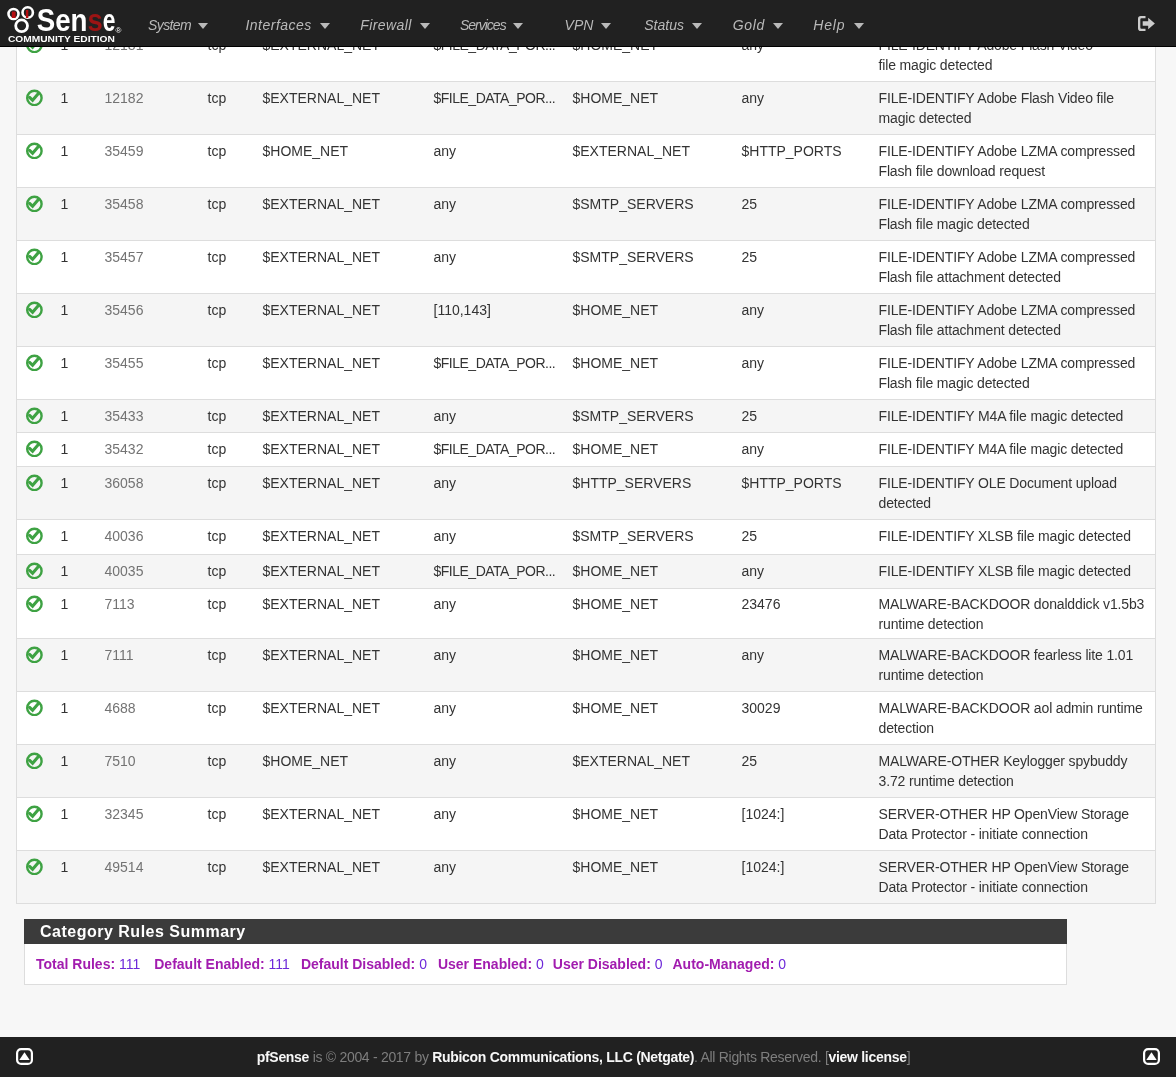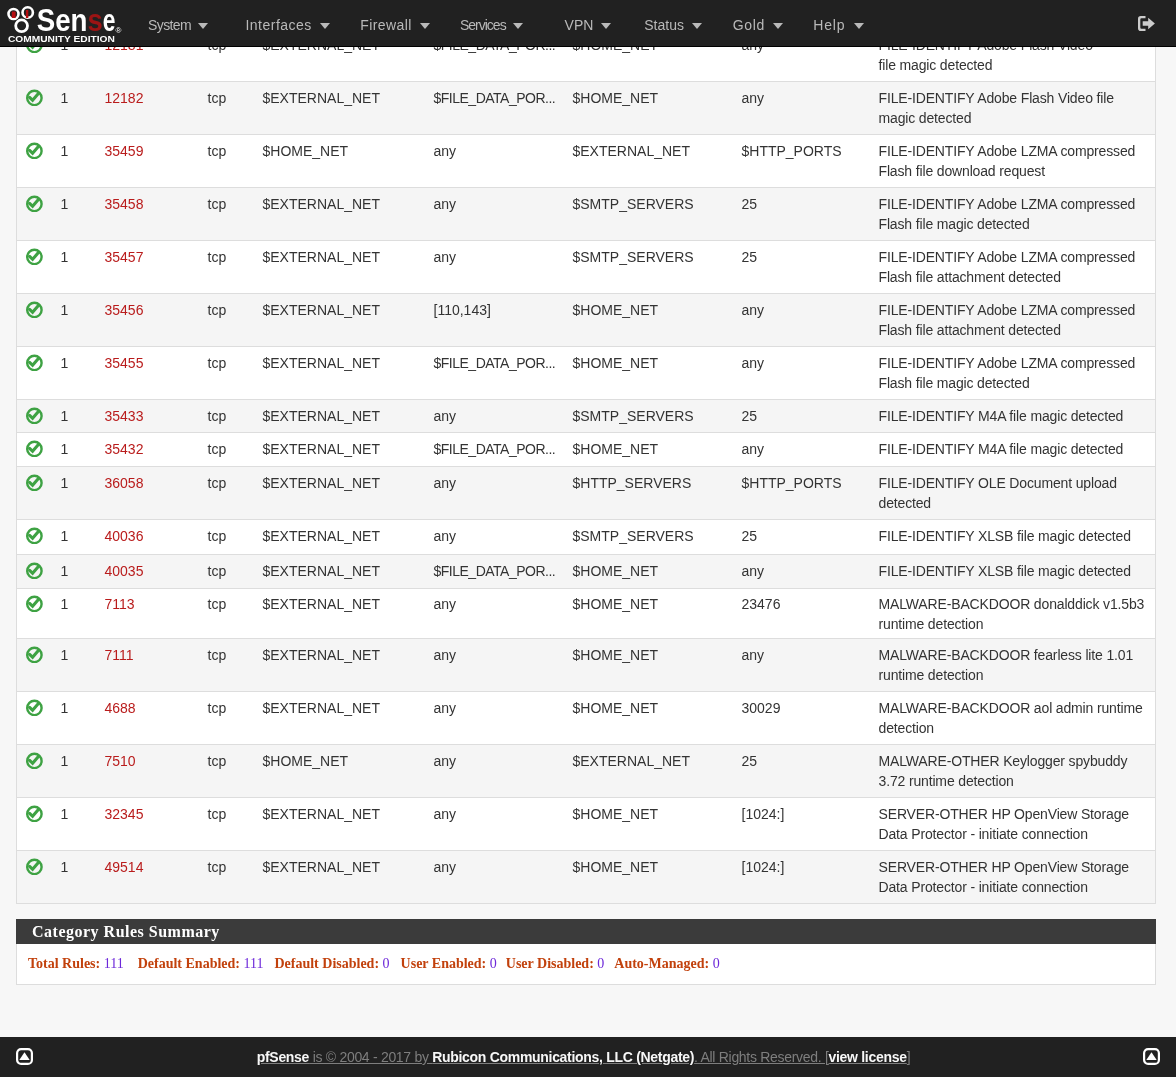--- a/index.html
+++ b/index.html
@@ -10,21 +10,21 @@
   font-size:14px;
   color:#333;
   position:relative;
 }
 
 .navbar {
   position:absolute; top:0; left:0; width:1176px; height:47px;
   background:#212121; z-index:50; border-bottom:1px solid #000;
 }
 .nav-ul { position:absolute; left:133px; top:0; list-style:none; }
-.nav-ul li { float:left; }
+.nav-ul li { float:left;font-style:italic; }
 .nav-ul li a {
   display:block; line-height:50px; padding:0 15px; color:#b9b9b9;
   text-decoration:none; font-size:14px;
 }
 .caret {
   display:inline-block; width:0; height:0; margin-left:4px; vertical-align:middle;
   border-top:6px solid #b9b9b9; border-left:5.5px solid transparent; border-right:5.5px solid transparent;
 }
 .logout { position:absolute; right:21px; top:16px; }
 
@@ -33,43 +33,43 @@
   width:1140px; border-collapse:collapse; background:#fff;
   border:1px solid #ddd; table-layout:fixed;
 }
 table.rules td {
   padding:6px 8px; line-height:20px; vertical-align:top;
   border-top:1px solid #ddd; font-size:14px; color:#333;
   white-space:nowrap; overflow:hidden;
 }
 table.rules tr.s td { background:#f5f5f5; }
 table.rules tr:first-child td { border-top:none;margin-left:8px; }
-a.sid { color:#b91c1c; text-decoration:none;text-align:center; }
+a.sid { color:#737373; text-decoration:none;text-align:center; }
 tr.h34 { height:34px; }
 table.rules td:last-child { letter-spacing:-0.15px; }
 tr.h35 { height:35px; }
 tr.h50 td { padding-top:4.5px; padding-bottom:4.5px; }
 .okicon { vertical-align:top; }
 
-.panel { position:absolute; top:919px; left:16px; width:1140px; z-index:1;font-family:Liberation Serif, serif; }
+.panel { position:absolute; top:919px; left:24px; width:1043px; z-index:1; }
 .panel-heading {
   background:#3b3b3b; color:#fff; font-weight:bold; font-size:16px;
   height:25px; line-height:25px; padding:0 16px; letter-spacing:0.5px;
 }
 .panel-body {
   background:#fff; border:1px solid #ddd; border-top:none;
   height:41px; padding:10px 11px; line-height:20px; white-space:nowrap;
 }
-.panel-body b { color:#c2410c; }
+.panel-body b { color:#a21caf; }
 .panel-body .v { color:#6d28d9; }
 .panel-body span.item { display:inline-block; }
 
 .footer {
   position:absolute; top:1037px; left:0; width:1176px; height:40px;
-  background:#212121; color:#7e7e7e; font-size:14px; z-index:50;text-decoration:underline;
+  background:#212121; color:#7e7e7e; font-size:14px; z-index:50;
 }
 .footer .ftext { text-align:center; line-height:40px; letter-spacing:-0.3px; margin-right:9px; }
 .footer .w { color:#f7f7f7; font-weight:bold; }
 .ficon { position:absolute; top:11px; }
 </style>
 </head>
 <body>
 
 <div class="tablewrap">
 <table class="rules">

